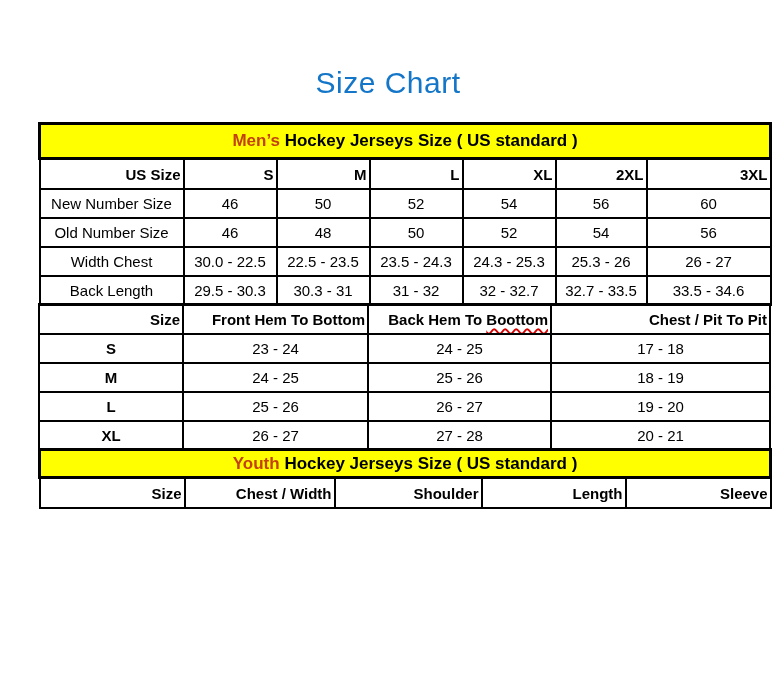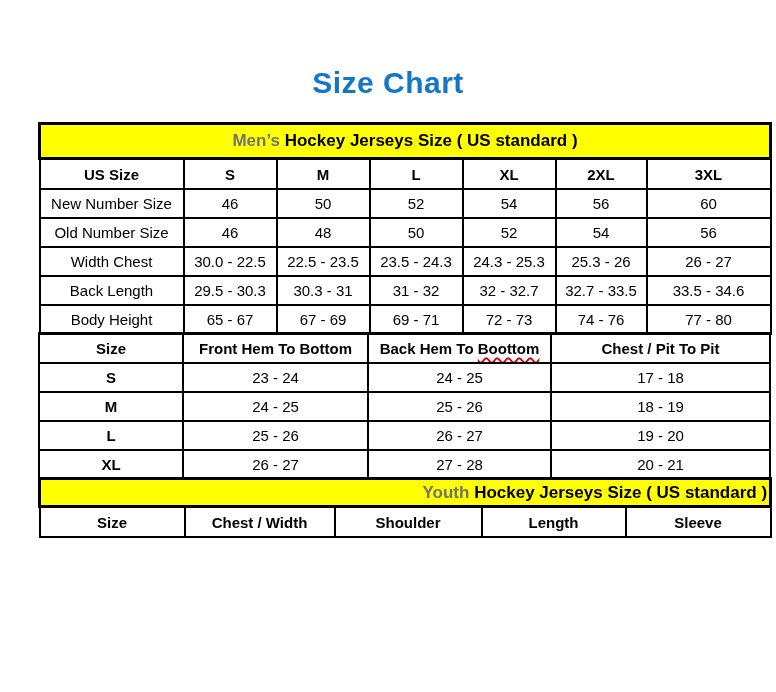--- a/index.html
+++ b/index.html
@@ -12,21 +12,21 @@
     width: 776px;
     height: 692px;
     overflow: hidden;
     position: relative;
   }
   .page-title {
     margin: 0;
     padding-top: 66px;
     text-align: center;
     font-size: 30px;
-    font-weight: 700;
+    font-weight: 400;
     color: #1476C8;
     letter-spacing: 0.5px;
   }
   .chart-wrap {
     margin-top: 22px;
     margin-left: 38px;
     width: 731px;
   }
   table.size-table {
     border-collapse: collapse;
@@ -49,31 +49,31 @@
   }
   table.size-table tr.band-row td {
     background: #FFFF00;
     border: 3px solid #000000;
     font-weight: 700;
     font-size: 17px;
     height: 32px;
   }
   table.size-table.youth-table tr.band-row td {
     height: 25px;
-    text-align: right;
   }
   table.size-table tr.head-row td {
     font-weight: 700;
     height: 28px;
+    text-align: right;
   }
   table.size-table.bold-first tbody td:first-child {
     font-weight: 700;
   }
   .red-word {
-    color: #737373;
+    color: #c2410c;
   }
   .squiggle {
     text-decoration-line: underline;
     text-decoration-style: wavy;
     text-decoration-color: #D40000;
     text-decoration-thickness: 2px;
     text-underline-offset: 3px;
   }
 </style>
 </head>
@@ -137,29 +137,20 @@
         </tr>
         <tr>
           <td>Back Length</td>
           <td>29.5 - 30.3</td>
           <td>30.3 - 31</td>
           <td>31 - 32</td>
           <td>32 - 32.7</td>
           <td>32.7 - 33.5</td>
           <td>33.5 - 34.6</td>
         </tr>
-        <tr>
-          <td>Body Height</td>
-          <td>65 - 67</td>
-          <td>67 - 69</td>
-          <td>69 - 71</td>
-          <td>72 - 73</td>
-          <td>74 - 76</td>
-          <td>77 - 80</td>
-        </tr>
       </tbody>
   </table>
 
   <table class="size-table womens-table bold-first">
     <colgroup>
       <col style="width:144px">
         <col style="width:185px">
         <col style="width:183px">
         <col style="width:219px">
     </colgroup>

